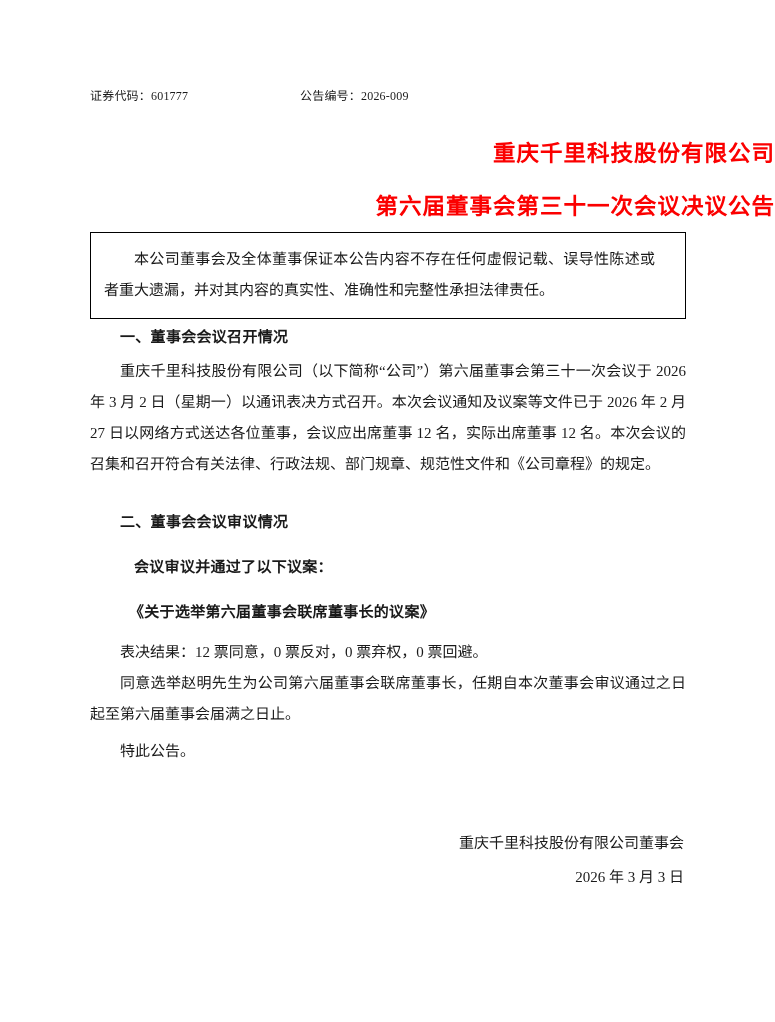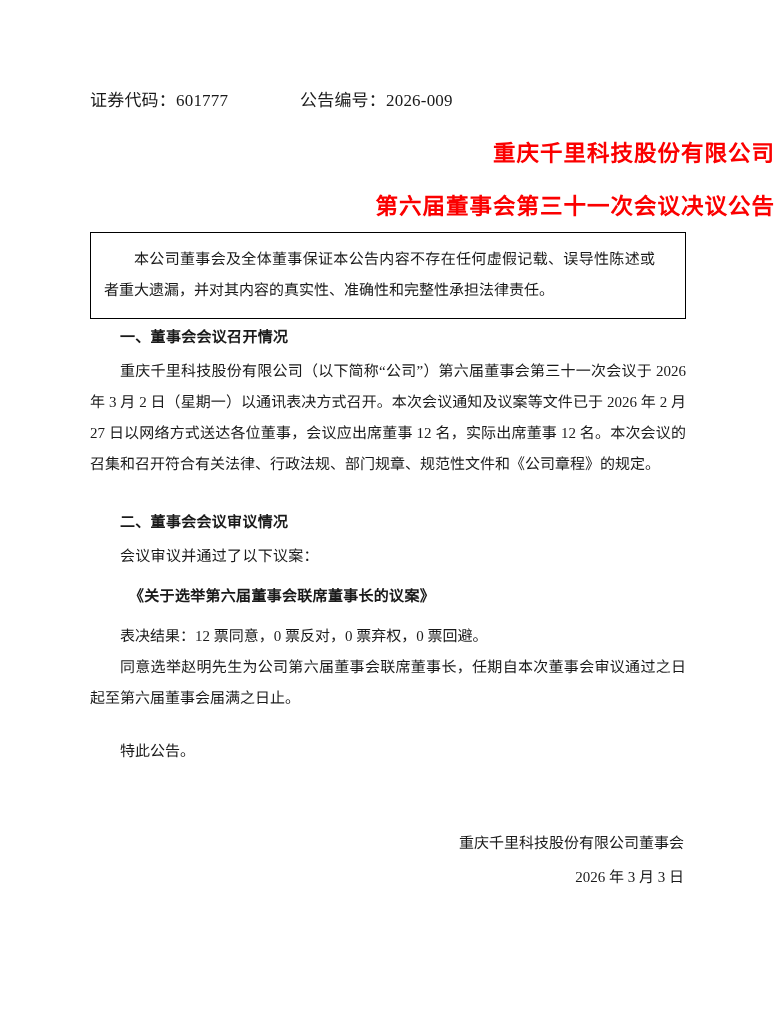--- a/index.html
+++ b/index.html
@@ -25,21 +25,21 @@
   }
 
   
   .meta-row {
     position: absolute;
     top: 86px;
     left: 90px;
     width: 598px;
     display: flex;
     align-items: flex-start;
-    font-size: 17px;
+    font-size: 12px;
     letter-spacing: 0.2px;
     color: #1a1a1a;
     white-space: nowrap;
   }
   .meta-cell {
     display: inline-block;
   }
   .meta-cell.code   { width: 210px; }
   .meta-cell.abbr   { width: 230px; }
   .meta-cell.number { width: auto; }
@@ -106,23 +106,23 @@
   }
   .para {
     margin: 0;
     text-indent: 2em;
     text-align: justify;
     text-justify: inter-ideograph;
   }
   .gap-lg { height: 27px; }
 
   .bold-line {
-    font-weight: normal;
-    text-indent: 2em;
-    margin: 0;
+    font-weight: bold;
+    text-indent: 2em;
+    margin: 14px;
     letter-spacing: 0.3px;
   }
   .proposal-line {
     font-weight: bold;
     text-indent: 2em;
     margin: 9px;
     letter-spacing: 0.3px;
   }
 
   

